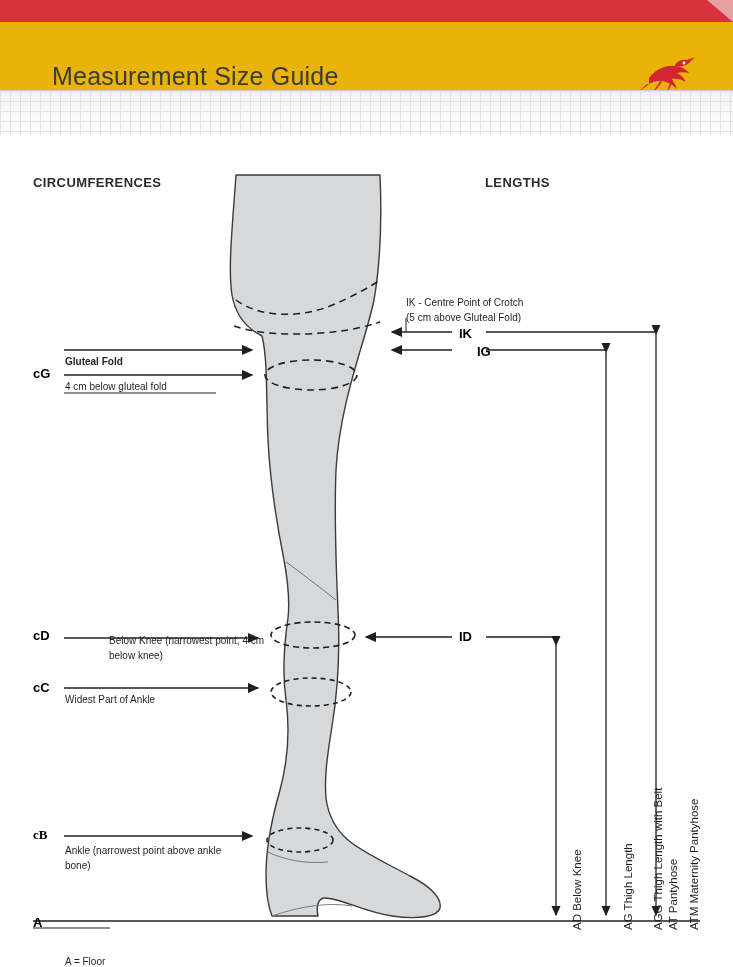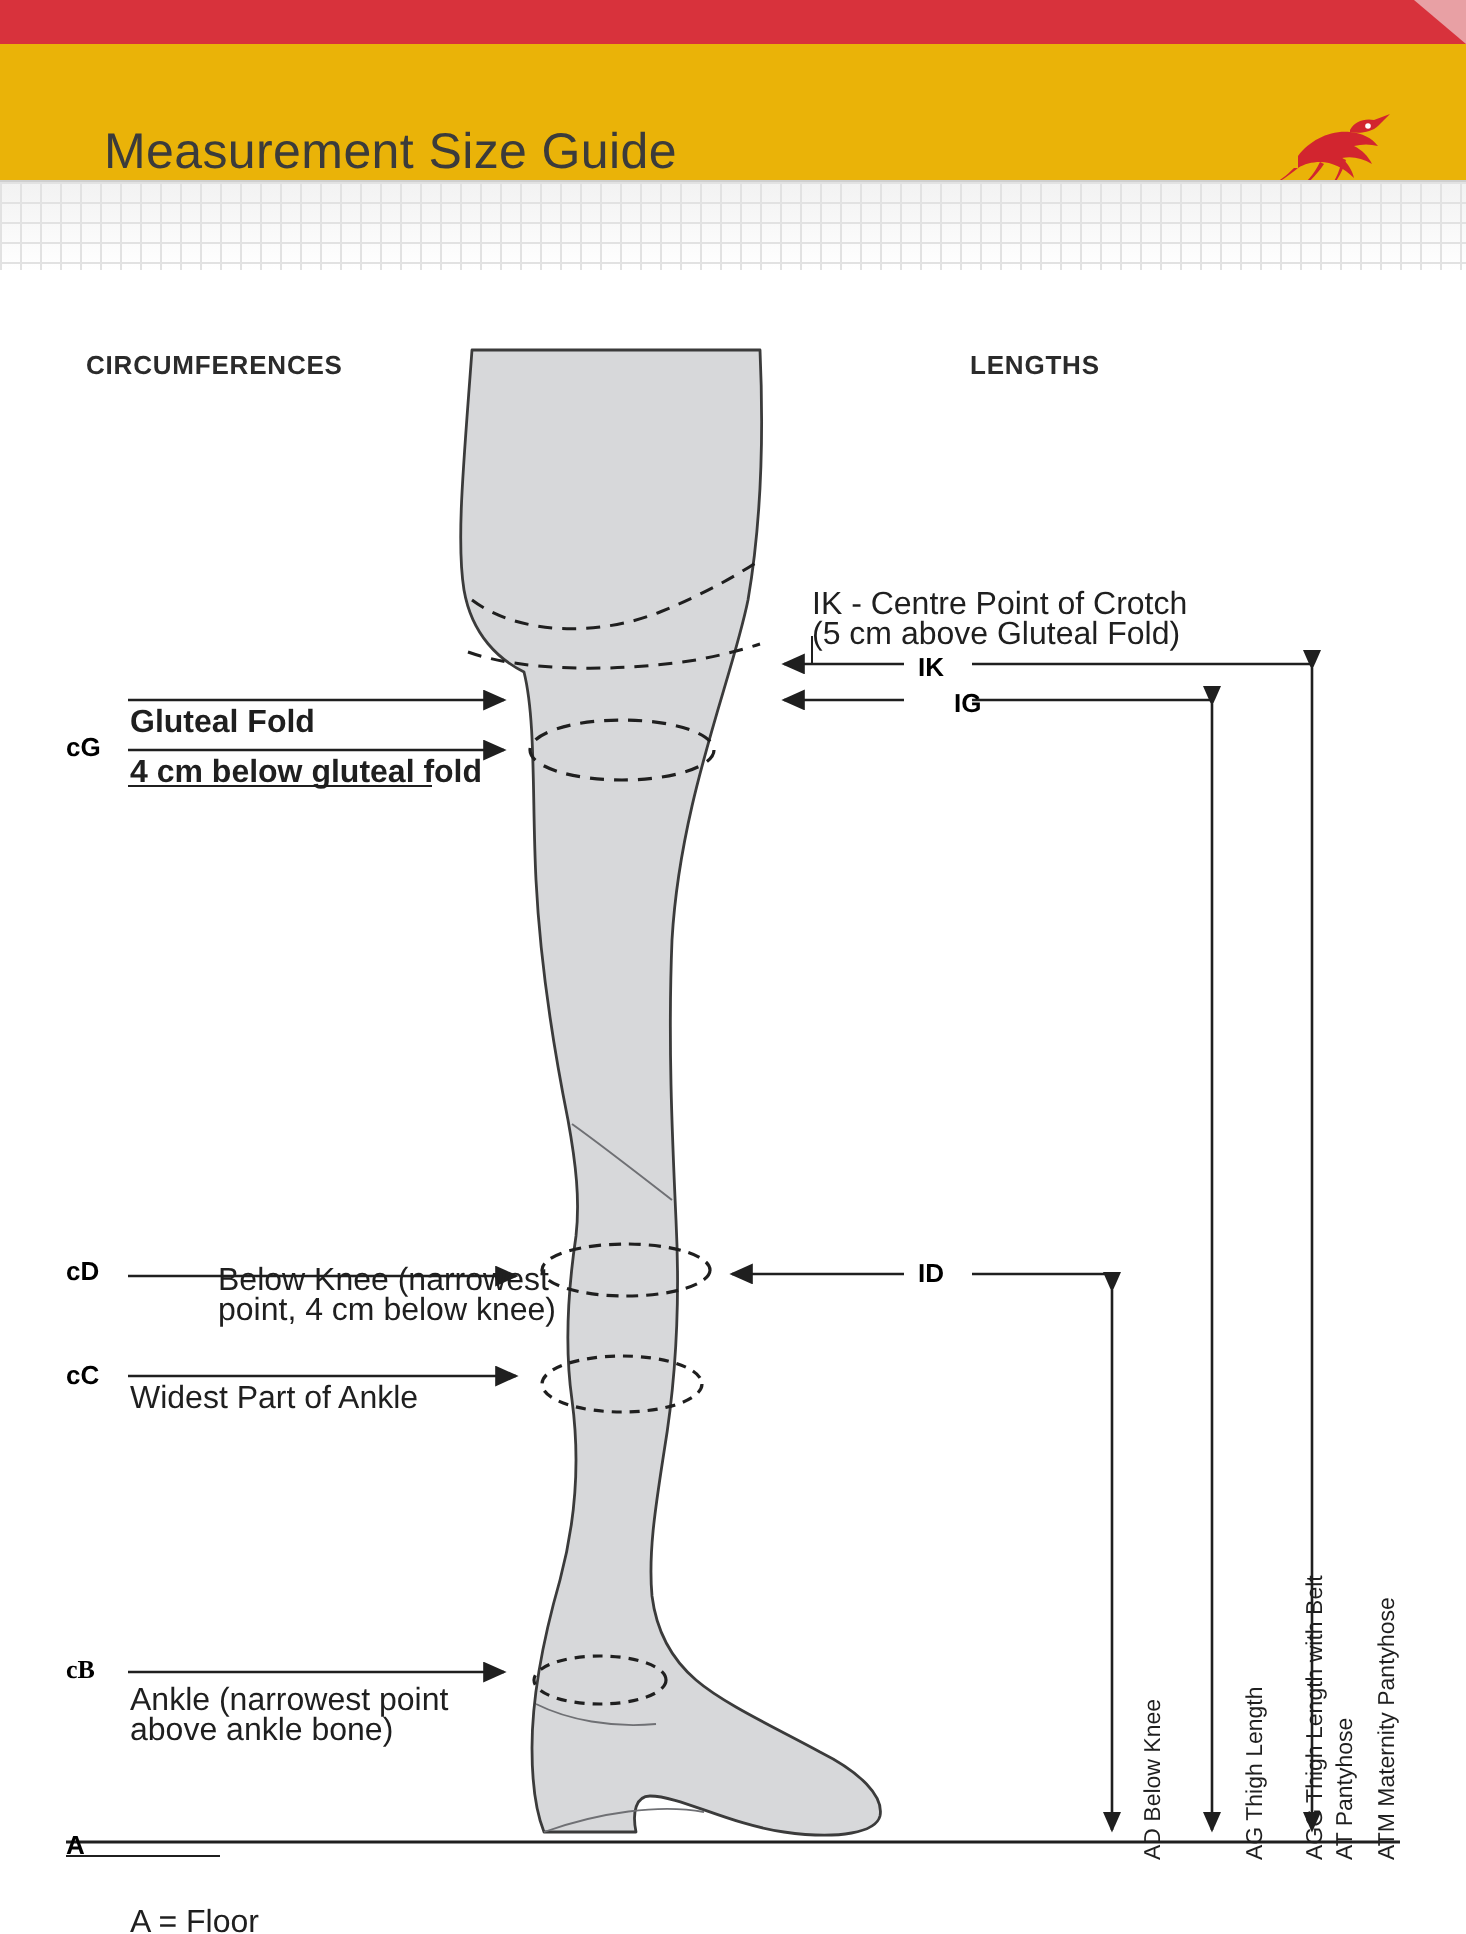--- a/index.html
+++ b/index.html
@@ -67,34 +67,34 @@
   }
 
   
   .sec-head {
     position: absolute;
     font-size: 13px;
     font-weight: bold;
     color: #2b2b2b;
     letter-spacing: 0.4px;
   }
-  #circ-head { left: 43px; top: 175px; }
+  #circ-head { left: 33px; top: 175px; }
   #len-head  { left: 485px; top: 175px; }
 
   
   #art {
     position: absolute;
     left: 0; top: 0;
     width: 733px; height: 967px;
   }
 
   
   .lbl {
     position: absolute;
-    font-size: 16px;
+    font-size: 10px;
     color: #1f1f1f;
     line-height: 15px;
     white-space: pre-line;
   }
   .code {
     position: absolute;
     font-size: 13px;
     font-weight: bold;
     color: #000000;
   }
@@ -109,21 +109,21 @@
 
   
   #cG { left: 33px; top: 366px; }
   #cD { left: 33px; top: 628px; }
   #cC { left: 33px; top: 680px; }
   #cB { left: 33px; top: 827px; font-family: Liberation Serif, serif; }
   #cA { left: 33px; top: 915px; }
 
   
   #cG-t1 { left: 65px; top: 354px; font-weight: bold; }
-  #cG-t2 { left: 65px; top: 379px; font-weight: bold; }
+  #cG-t2 { left: 65px; top: 379px; }
   #cD-t  { left: 65px; top: 633px; width: 170px; margin-left: 44px; }
   #cC-t  { left: 65px; top: 692px; }
   #cB-t  { left: 65px; top: 843px; width: 160px; }
   #cA-t  { left: 65px; top: 954px; }
 
   
   #ik-note { left: 406px; top: 295px; }
   #IK { left: 459px; top: 326px; }
   #IG { left: 459px; top: 344px; margin-left: 18px; }
   #ID { left: 459px; top: 629px; }

